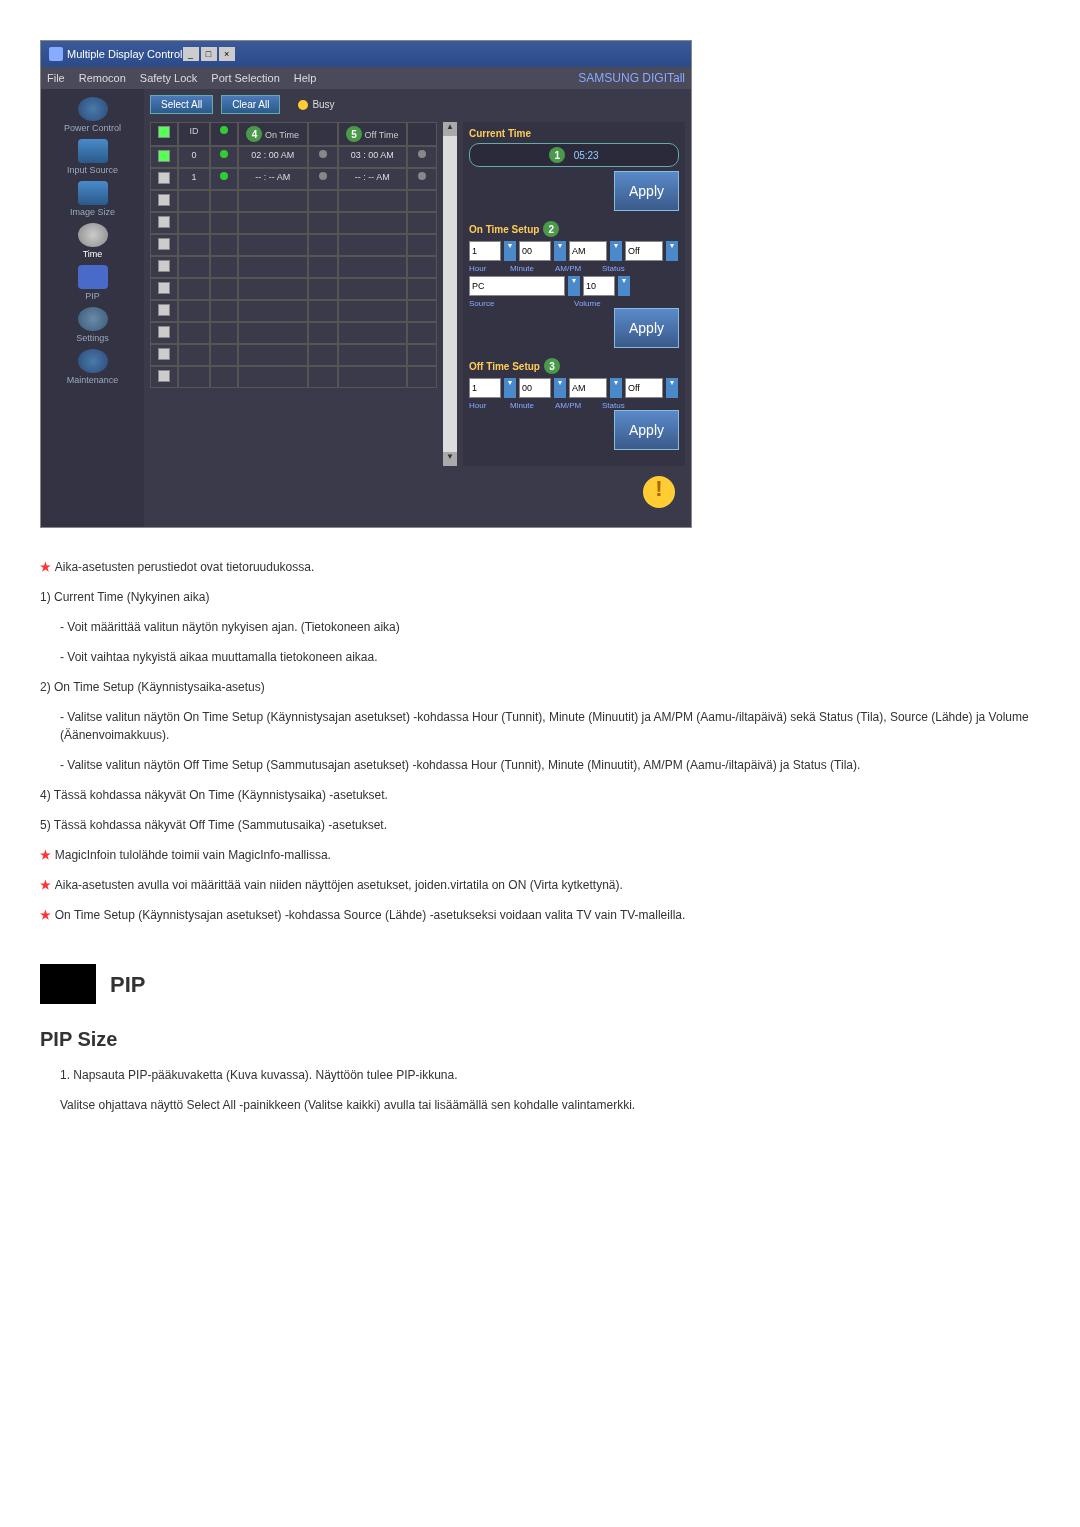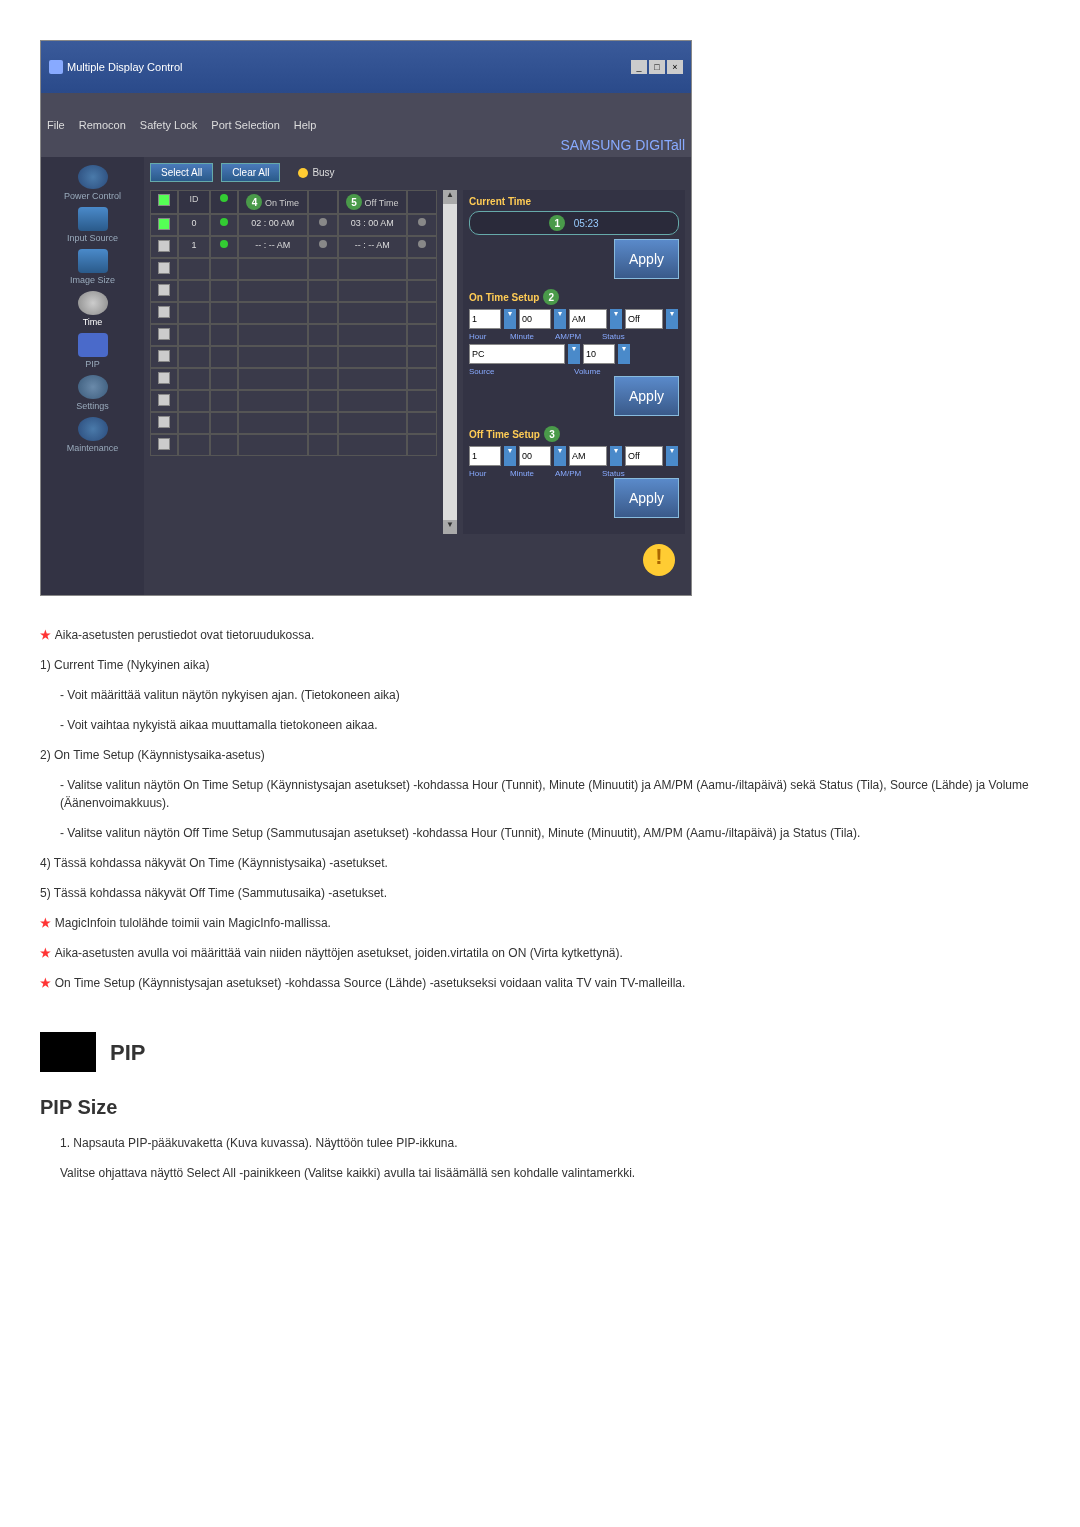--- a/index.html
+++ b/index.html
@@ -1,23 +1,23 @@
 <!DOCTYPE html>
 <html><head>
 <meta charset="utf-8">
 <style>
 body { margin:0; padding:40px; background:#fff; font-family:Arial,sans-serif; font-size:12px; color:#333; width:1000px; }
 .app { width:650px; background:#2a2a3a; border:1px solid #888; position:relative; }
-.titlebar { background:linear-gradient(#3a5a9a,#2a4a8a); color:#fff; padding:19px 8px; font-size:11px; display:flex; align-items:center; justify-content:space-between; }
+.titlebar { background:linear-gradient(#3a5a9a,#2a4a8a); color:#fff; padding:6px 8px; font-size:11px; display:flex; align-items:center; }
 .titlebar-left { display:flex; align-items:center; gap:4px; }
 .titlebar-icon { width:14px; height:14px; background:#8af; border-radius:2px; }
 .win-controls { display:flex; gap:2px; }
 .win-btn { width:16px; height:14px; background:#ccc; font-size:9px; text-align:center; line-height:14px; color:#000; }
 .menubar { background:#4a4a5a; color:#ddd; padding:4px 6px; font-size:11px; display:flex; gap:14px; align-items:center; }
-.menubar .logo { margin-left:auto; font-size:14px; color:#8af;margin-top:40px; }
+.menubar .logo { margin-left:auto; font-size:12px; color:#8af; }
 .content { display:flex; background:#3a3a4a; }
 .sidebar { width:95px; background:#333344; padding:8px 4px; display:flex; flex-direction:column; gap:6px; }
 .side-item { text-align:center; color:#9ab; font-size:9px; cursor:pointer; }
 .side-item.active { color:#fff; }
 .side-icon { width:30px; height:24px; margin:0 auto 2px; background:#5a6a8a; border-radius:4px; position:relative; }
 .side-icon.globe { background:radial-gradient(circle,#4a7aaa,#2a4a7a); border-radius:50%; }
 .side-icon.input { background:linear-gradient(#4a8aca,#2a5a8a); }
 .side-icon.time { background:radial-gradient(circle,#ccc,#888); border-radius:50%; }
 .side-icon.pip { background:#4a6aca; }
 .side-icon.settings { background:radial-gradient(circle,#6a8aaa,#3a5a7a); border-radius:50%; }

